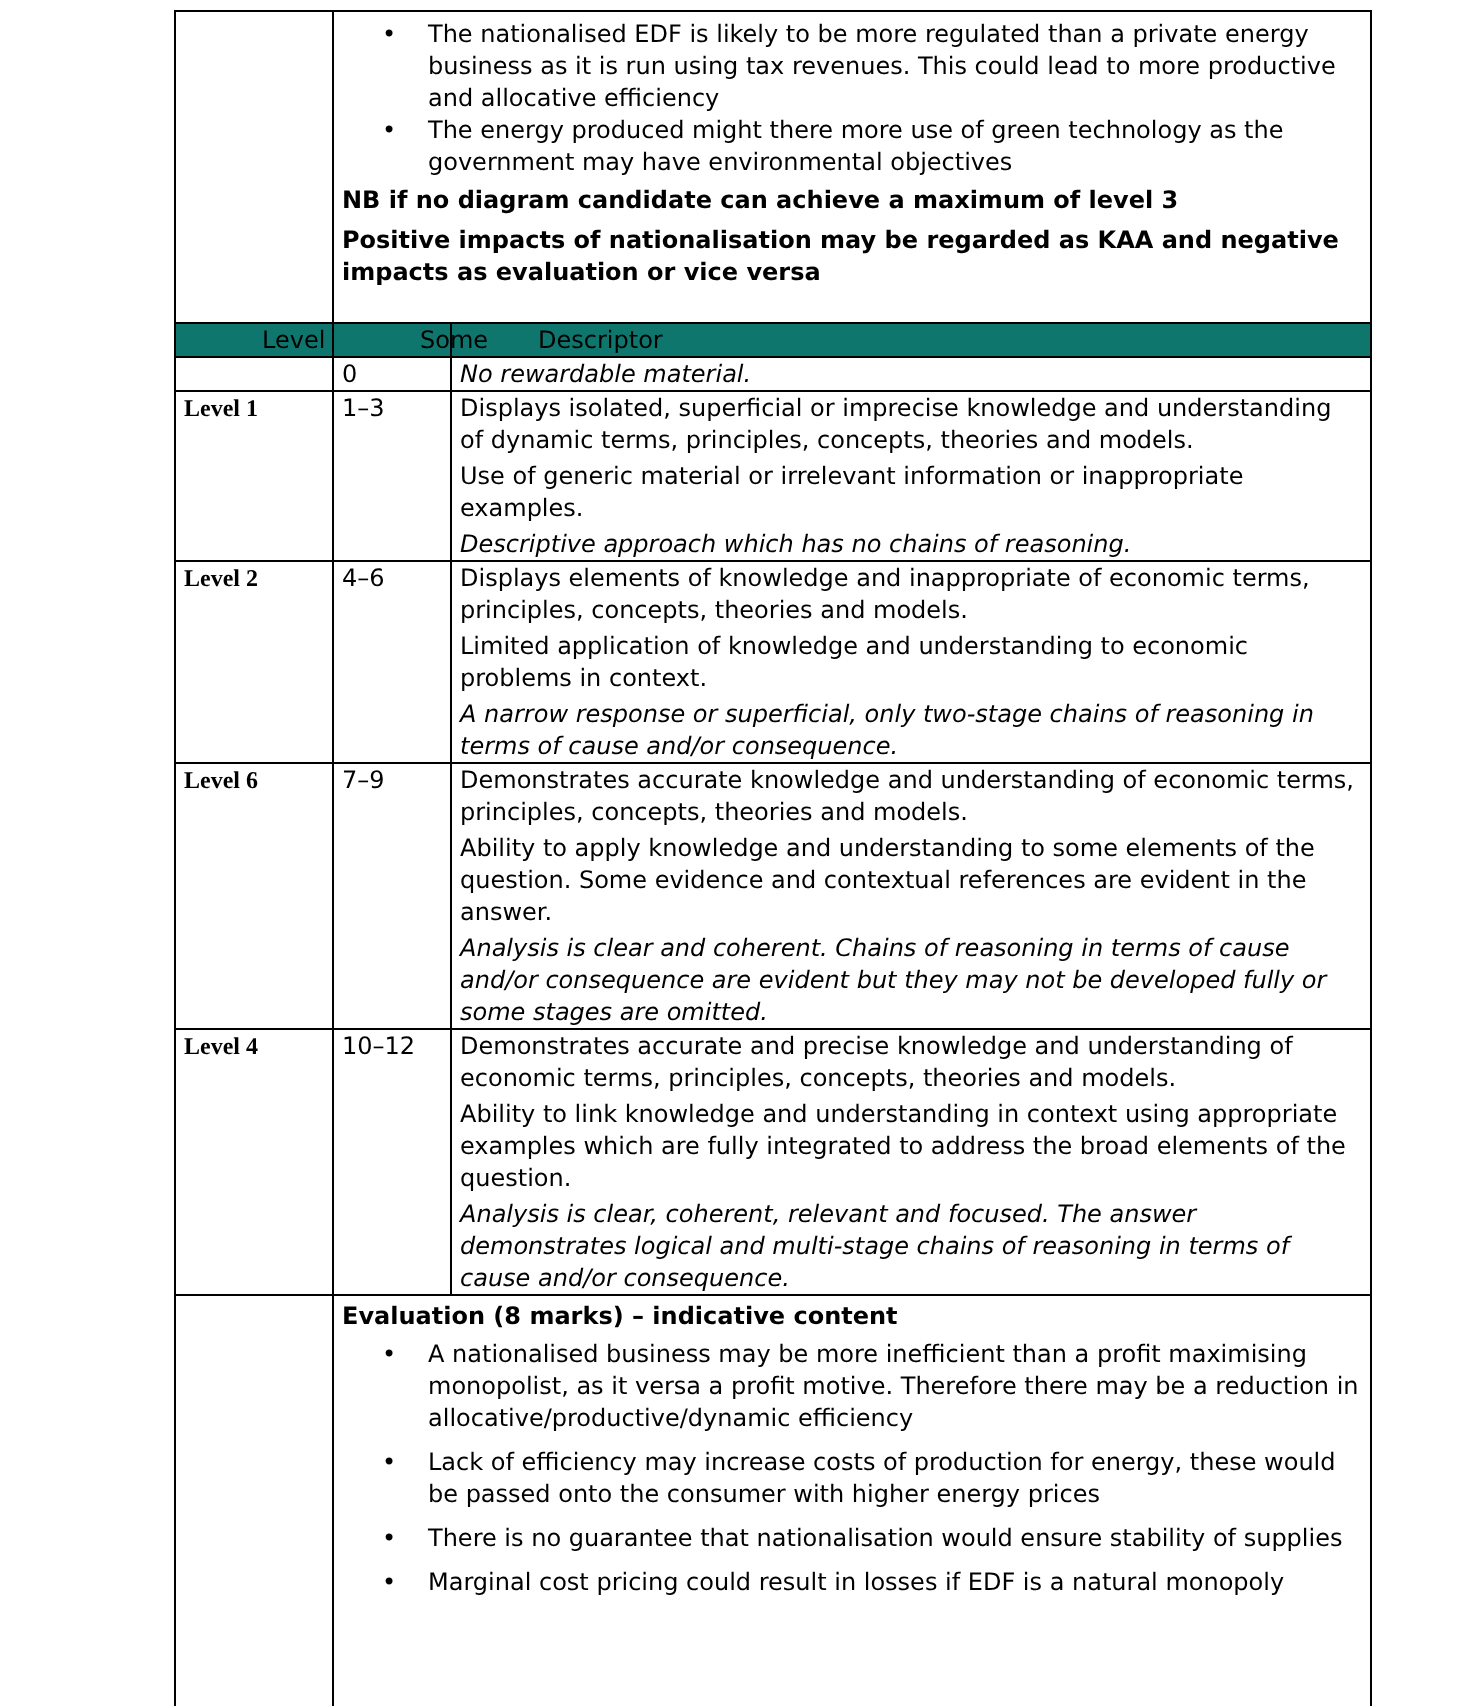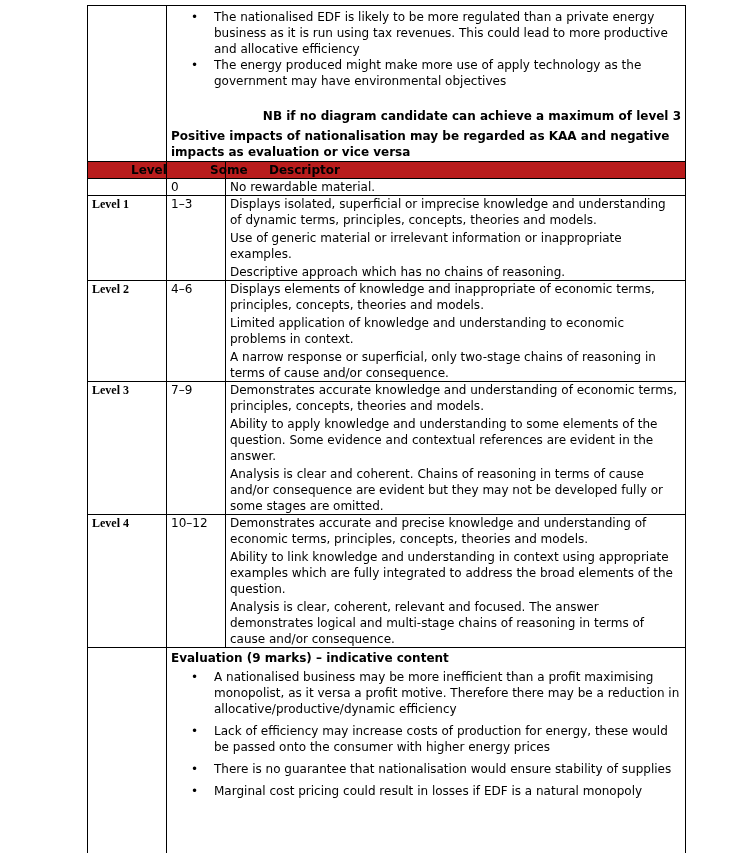--- a/index.html
+++ b/index.html
@@ -46,27 +46,27 @@
     ul.bullets li {
       position: relative;
       margin: 0;
     }
     ul.bullets li .dot {
       position: absolute;
       left: -23px;
       top: 0;
     }
     .bold { font-weight: bold; }
-    .nb1 { margin-top: 19px; text-align: right; }
+    .nb1 { margin-top: 3px; }
     .nb2 { margin-top: 4px; }
 
-    tr.head td { background: #b91c1c; font-weight: bold; height: 16px; padding-left: 43px; }
+    tr.head td { background: #0f766e; font-weight: normal; height: 16px; padding-left: 43px; }
     .lvl { font-weight: bold; font-family: Liberation Serif, serif; }
     .desc p { margin: 0 0 2px 0; }
-    .desc p:last-child { margin-bottom: 0; }
+    .desc p:last-child { margin-bottom: 0; font-style: italic; }
 
     .eval-cell { padding: 2px 4px 0 4px !important; height: 210px; border-bottom: none !important; }
     .eval-left { border-bottom: none !important; }
     ul.eval-bullets {
       margin: 3px 0 0 0;
       padding: 0 0 0 43px;
       list-style: none;
     }
     ul.eval-bullets li {
       position: relative;
@@ -93,21 +93,21 @@
         <tr>
       <td></td>
       <td colspan="2" class="top-cell">
         <ul class="bullets">
           <li>
             <span class="dot">•</span>
             <span>The nationalised EDF is likely to be more regulated than a private energy business as it is run using tax revenues. This could lead to more productive and allocative efficiency</span>
           </li>
           <li>
             <span class="dot">•</span>
-            <span>The energy produced might make more use of apply technology as the government may have environmental objectives</span>
+            <span>The energy produced might there more use of green technology as the government may have environmental objectives</span>
           </li>
         </ul>
         <div class="bold nb1">NB if no diagram candidate can achieve a maximum of level 3</div>
         <div class="bold nb2">Positive impacts of nationalisation may be regarded as KAA and negative impacts as evaluation or vice versa</div>
       </td>
     </tr>
 
     <tr class="head">
       <td>Level</td>
       <td>Some</td>
@@ -136,21 +136,21 @@
       <td class="lvl">Level 2</td>
       <td>4–6</td>
       <td class="desc">
         <p>Displays elements of knowledge and inappropriate of economic terms, principles, concepts, theories and models.</p>
         <p>Limited application of knowledge and understanding to economic problems in context.</p>
         <p>A narrow response or superficial, only two-stage chains of reasoning in terms of cause and/or consequence.</p>
       </td>
     </tr>
 
     <tr>
-      <td class="lvl">Level 3</td>
+      <td class="lvl">Level 6</td>
       <td>7–9</td>
       <td class="desc">
         <p>Demonstrates accurate knowledge and understanding of economic terms, principles, concepts, theories and models.</p>
         <p>Ability to apply knowledge and understanding to some elements of the question. Some evidence and contextual references are evident in the answer.</p>
         <p>Analysis is clear and coherent. Chains of reasoning in terms of cause and/or consequence are evident but they may not be developed fully or some stages are omitted.</p>
       </td>
     </tr>
 
     <tr>
       <td class="lvl">Level 4</td>
@@ -158,21 +158,21 @@
       <td class="desc">
         <p>Demonstrates accurate and precise knowledge and understanding of economic terms, principles, concepts, theories and models.</p>
         <p>Ability to link knowledge and understanding in context using appropriate examples which are fully integrated to address the broad elements of the question.</p>
         <p>Analysis is clear, coherent, relevant and focused. The answer demonstrates logical and multi-stage chains of reasoning in terms of cause and/or consequence.</p>
       </td>
     </tr>
 
     <tr>
       <td class="eval-left"></td>
       <td colspan="2" class="eval-cell">
-        <div class="bold">Evaluation (9 marks) – indicative content</div>
+        <div class="bold">Evaluation (8 marks) – indicative content</div>
         <ul class="eval-bullets">
           <li>
             <span class="dot">•</span>
             <span>A nationalised business may be more inefficient than a profit maximising monopolist, as it versa a profit motive. Therefore there may be a reduction in allocative/productive/dynamic efficiency</span>
           </li>
           <li>
             <span class="dot">•</span>
             <span>Lack of efficiency may increase costs of production for energy, these would be passed onto the consumer with higher energy prices</span>
           </li>
           <li>

